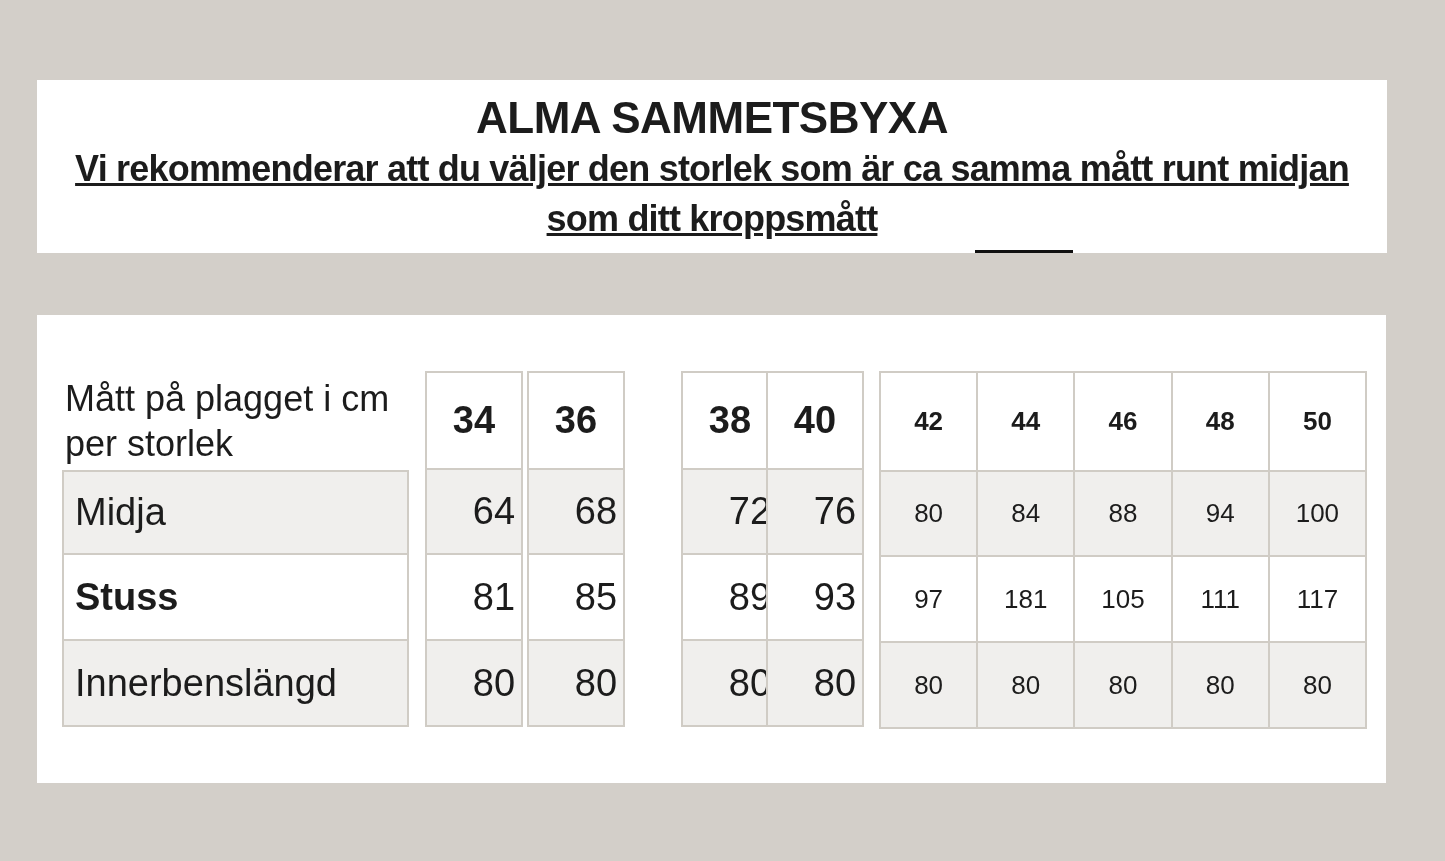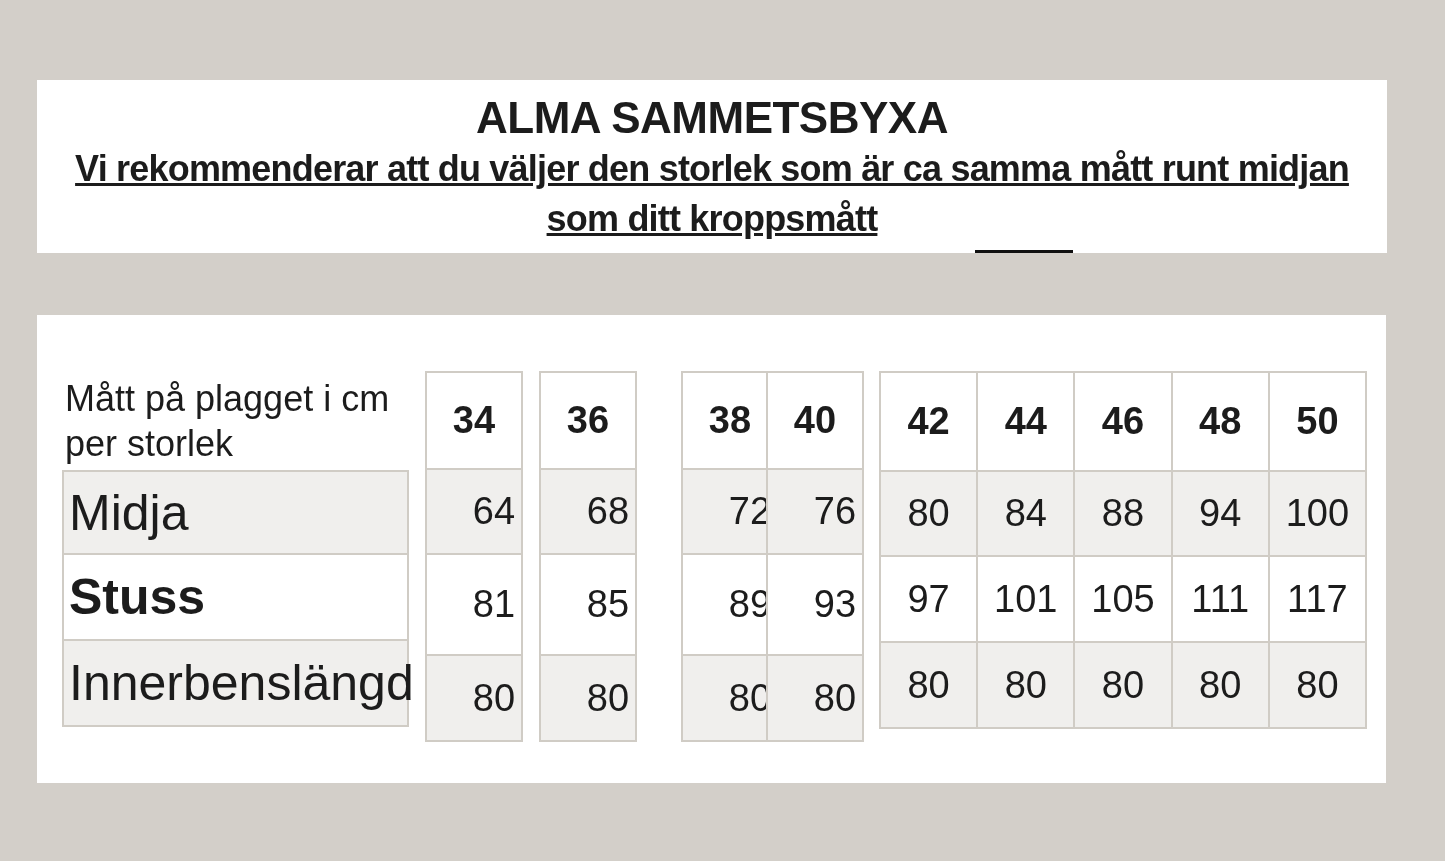--- a/index.html
+++ b/index.html
@@ -49,55 +49,55 @@
     position:absolute;left:28px;top:56px;width:360px;height:99px;
     display:flex;flex-direction:column;justify-content:center;
     font-size:36px;line-height:45px;
   }
 
   
   .label-col{position:absolute;left:25px;top:155px;width:347px;}
   .label-cell{
     width:347px;border:2px solid var(--border);
     display:flex;align-items:center;
-    font-size:50px;padding-left:5px;
+    font-size:38px;padding-left:11px;
   }
   .label-cell + .label-cell{border-top:none;}
   .h-midja{height:85px;}
   .h-stuss{height:86px;font-weight:bold;}
   .h-inner{height:86px;}
 
   
   .size-col{position:absolute;top:56px;width:98px;}
   .size-col .cell{
     width:98px;border:2px solid var(--border);
     display:flex;align-items:center;justify-content:center;
     font-size:38px;
   }
   .size-col .cell + .cell{border-top:none;padding-left:40px;}
-  .col-34{left:388px;} .col-36{left:502px;} .col-38{left:616px;margin-left:28px;} .col-40{left:729px;}
+  .col-34{left:388px;} .col-36{left:490px;} .col-38{left:616px;margin-left:28px;} .col-40{left:729px;}
   .cell.head{height:99px;font-weight:bold;background:var(--panel);}
   .cell.r1{height:85px;background:var(--cell-alt);}
-  .cell.r2{height:101px;background:var(--panel);}
+  .cell.r2{height:86px;background:var(--panel);}
   .cell.r3{height:86px;background:var(--cell-alt);}
 
   
   .size-grid{
     position:absolute;left:842px;top:56px;width:488px;
     display:grid;
     grid-template-columns:repeat(5,1fr);
     grid-template-rows:99px 85px 86px 86px;
     border-left:2px solid var(--border);
     border-top:2px solid var(--border);
   }
   .size-grid .gcell{
     border-right:2px solid var(--border);
     border-bottom:2px solid var(--border);
     display:flex;align-items:center;justify-content:center;
-    font-size:38px;
+    font-size:26px;
   }
   .size-grid .gcell.head{font-weight:bold;background:var(--panel);}
   .size-grid .gcell.r1{background:var(--cell-alt);}
   .size-grid .gcell.r2{background:var(--panel);}
   .size-grid .gcell.r3{background:var(--cell-alt);}
 </style>
 </head>
 <body>
 
 <div class="page">
@@ -157,21 +157,21 @@
       <div class="gcell head">48</div>
       <div class="gcell head">50</div>
 
       <div class="gcell r1">80</div>
       <div class="gcell r1">84</div>
       <div class="gcell r1">88</div>
       <div class="gcell r1">94</div>
       <div class="gcell r1">100</div>
 
       <div class="gcell r2">97</div>
-      <div class="gcell r2">101</div>
+      <div class="gcell r2">181</div>
       <div class="gcell r2">105</div>
       <div class="gcell r2">111</div>
       <div class="gcell r2">117</div>
 
       <div class="gcell r3">80</div>
       <div class="gcell r3">80</div>
       <div class="gcell r3">80</div>
       <div class="gcell r3">80</div>
       <div class="gcell r3">80</div>
     </div>

